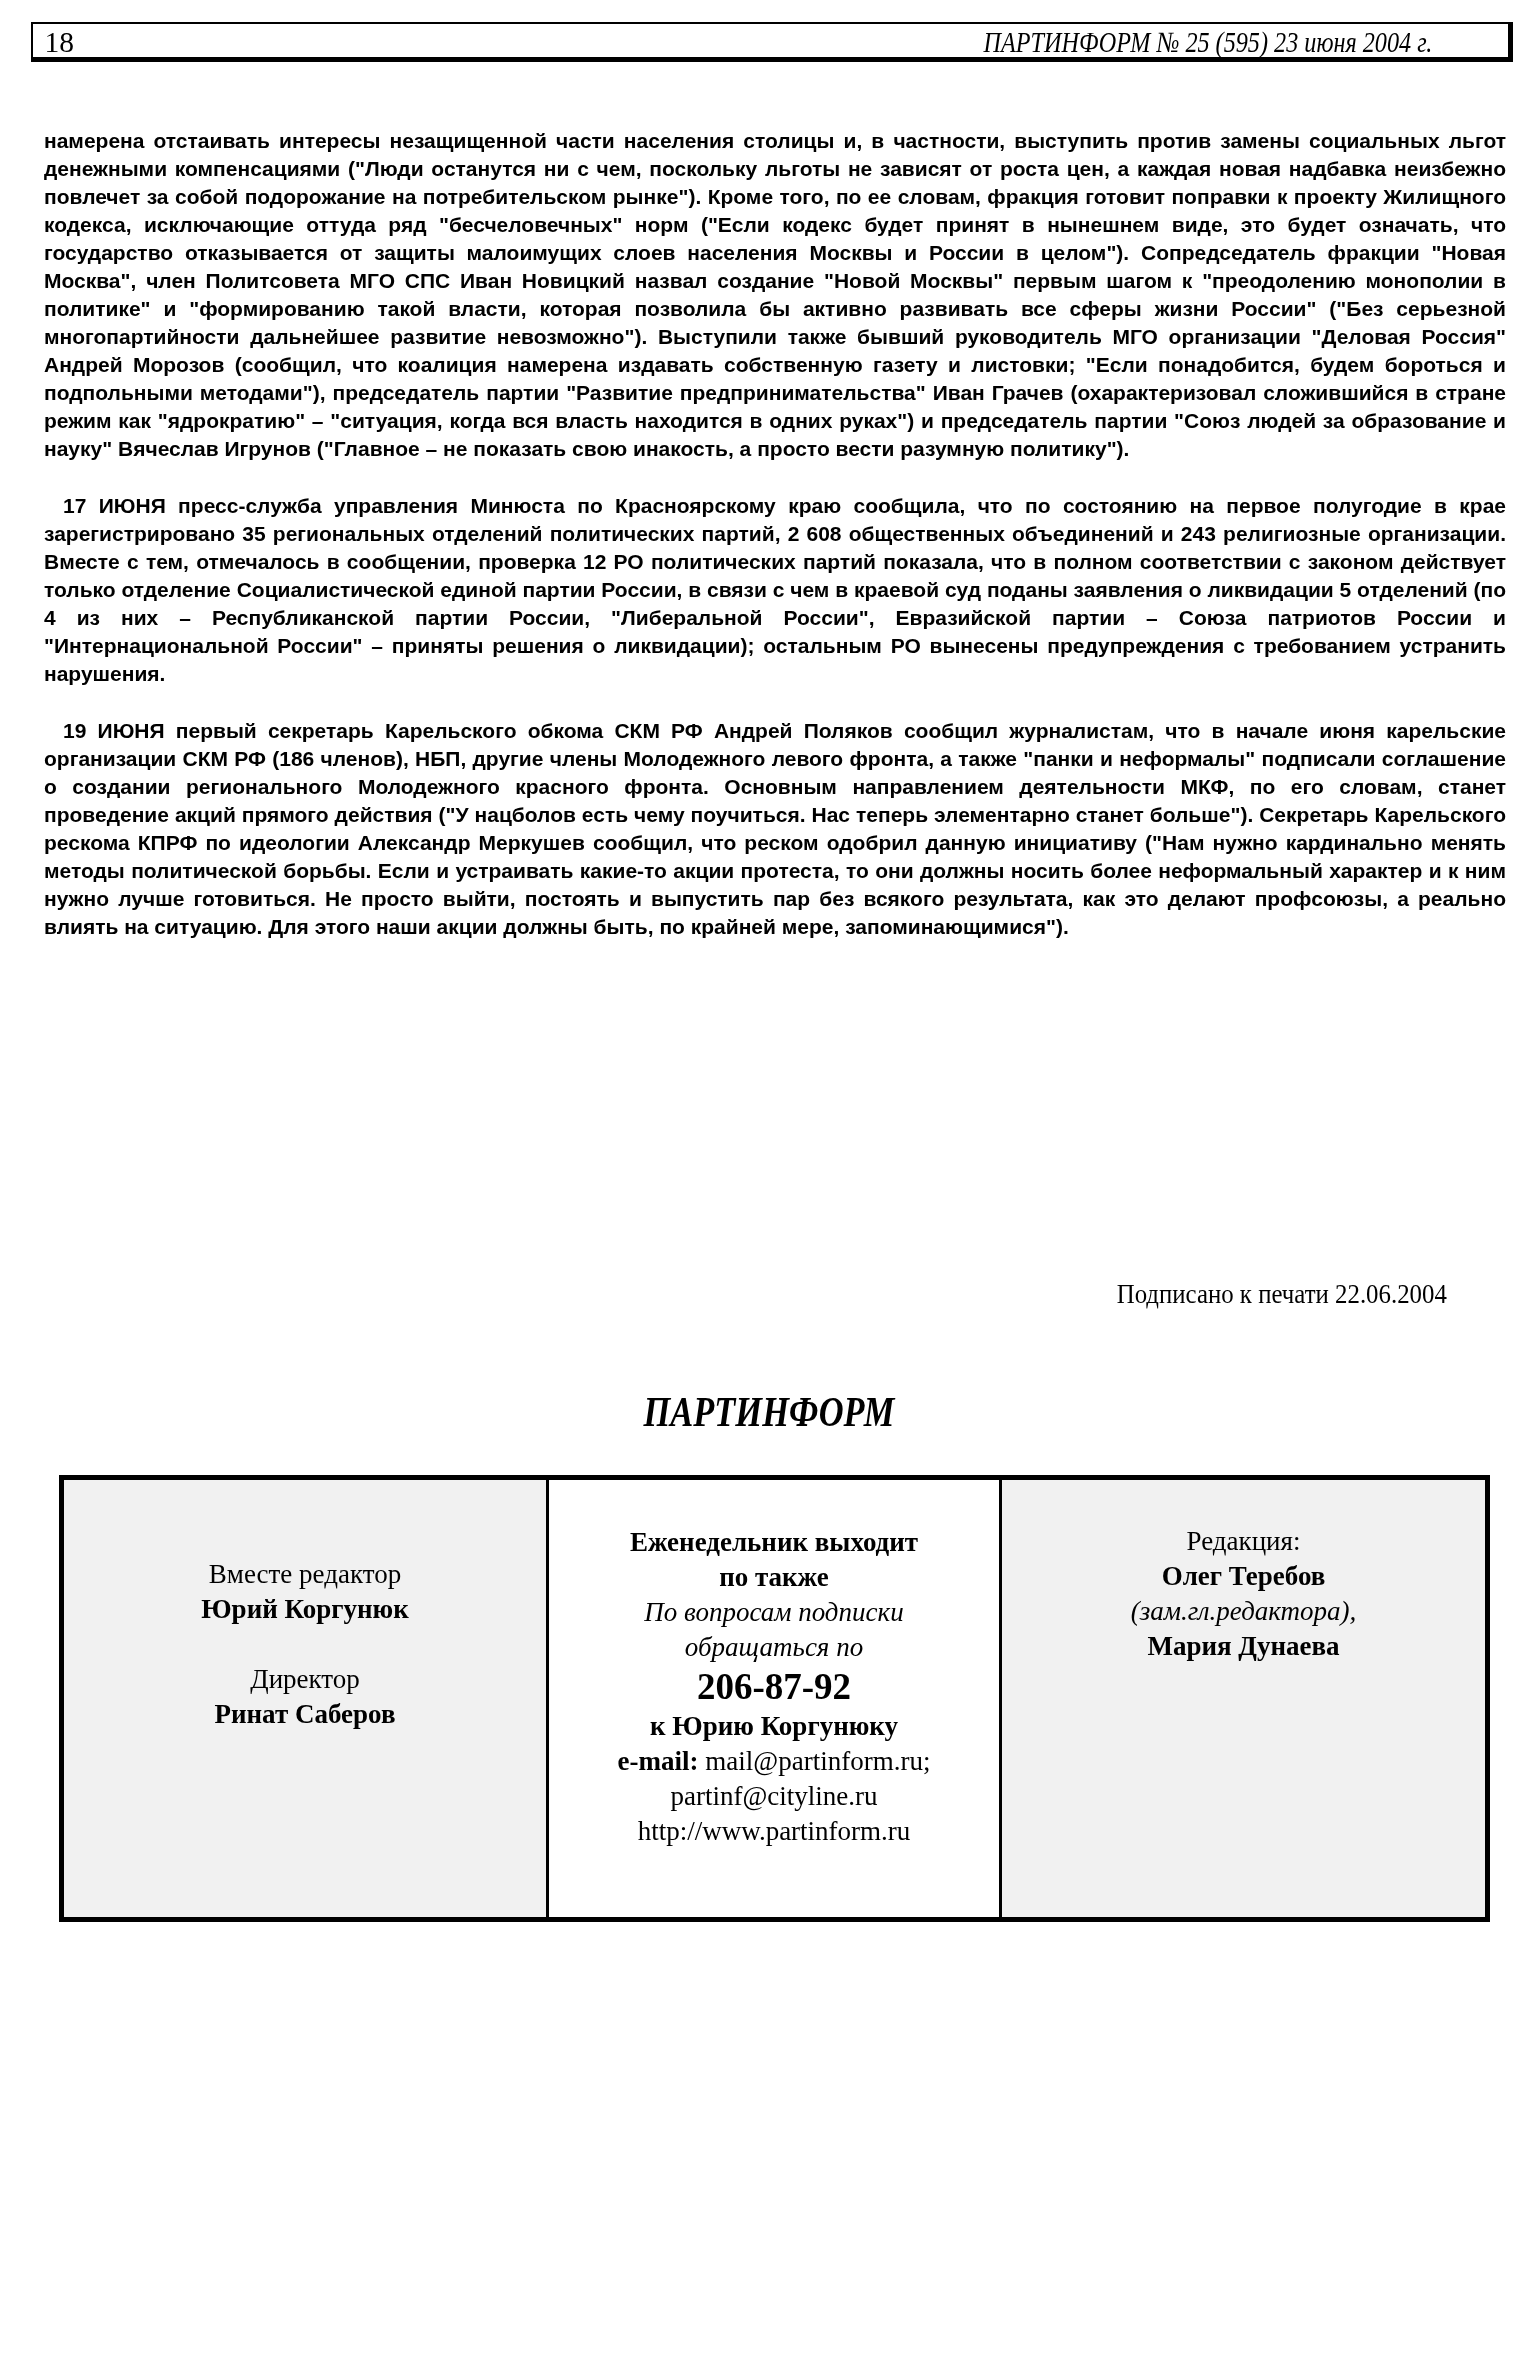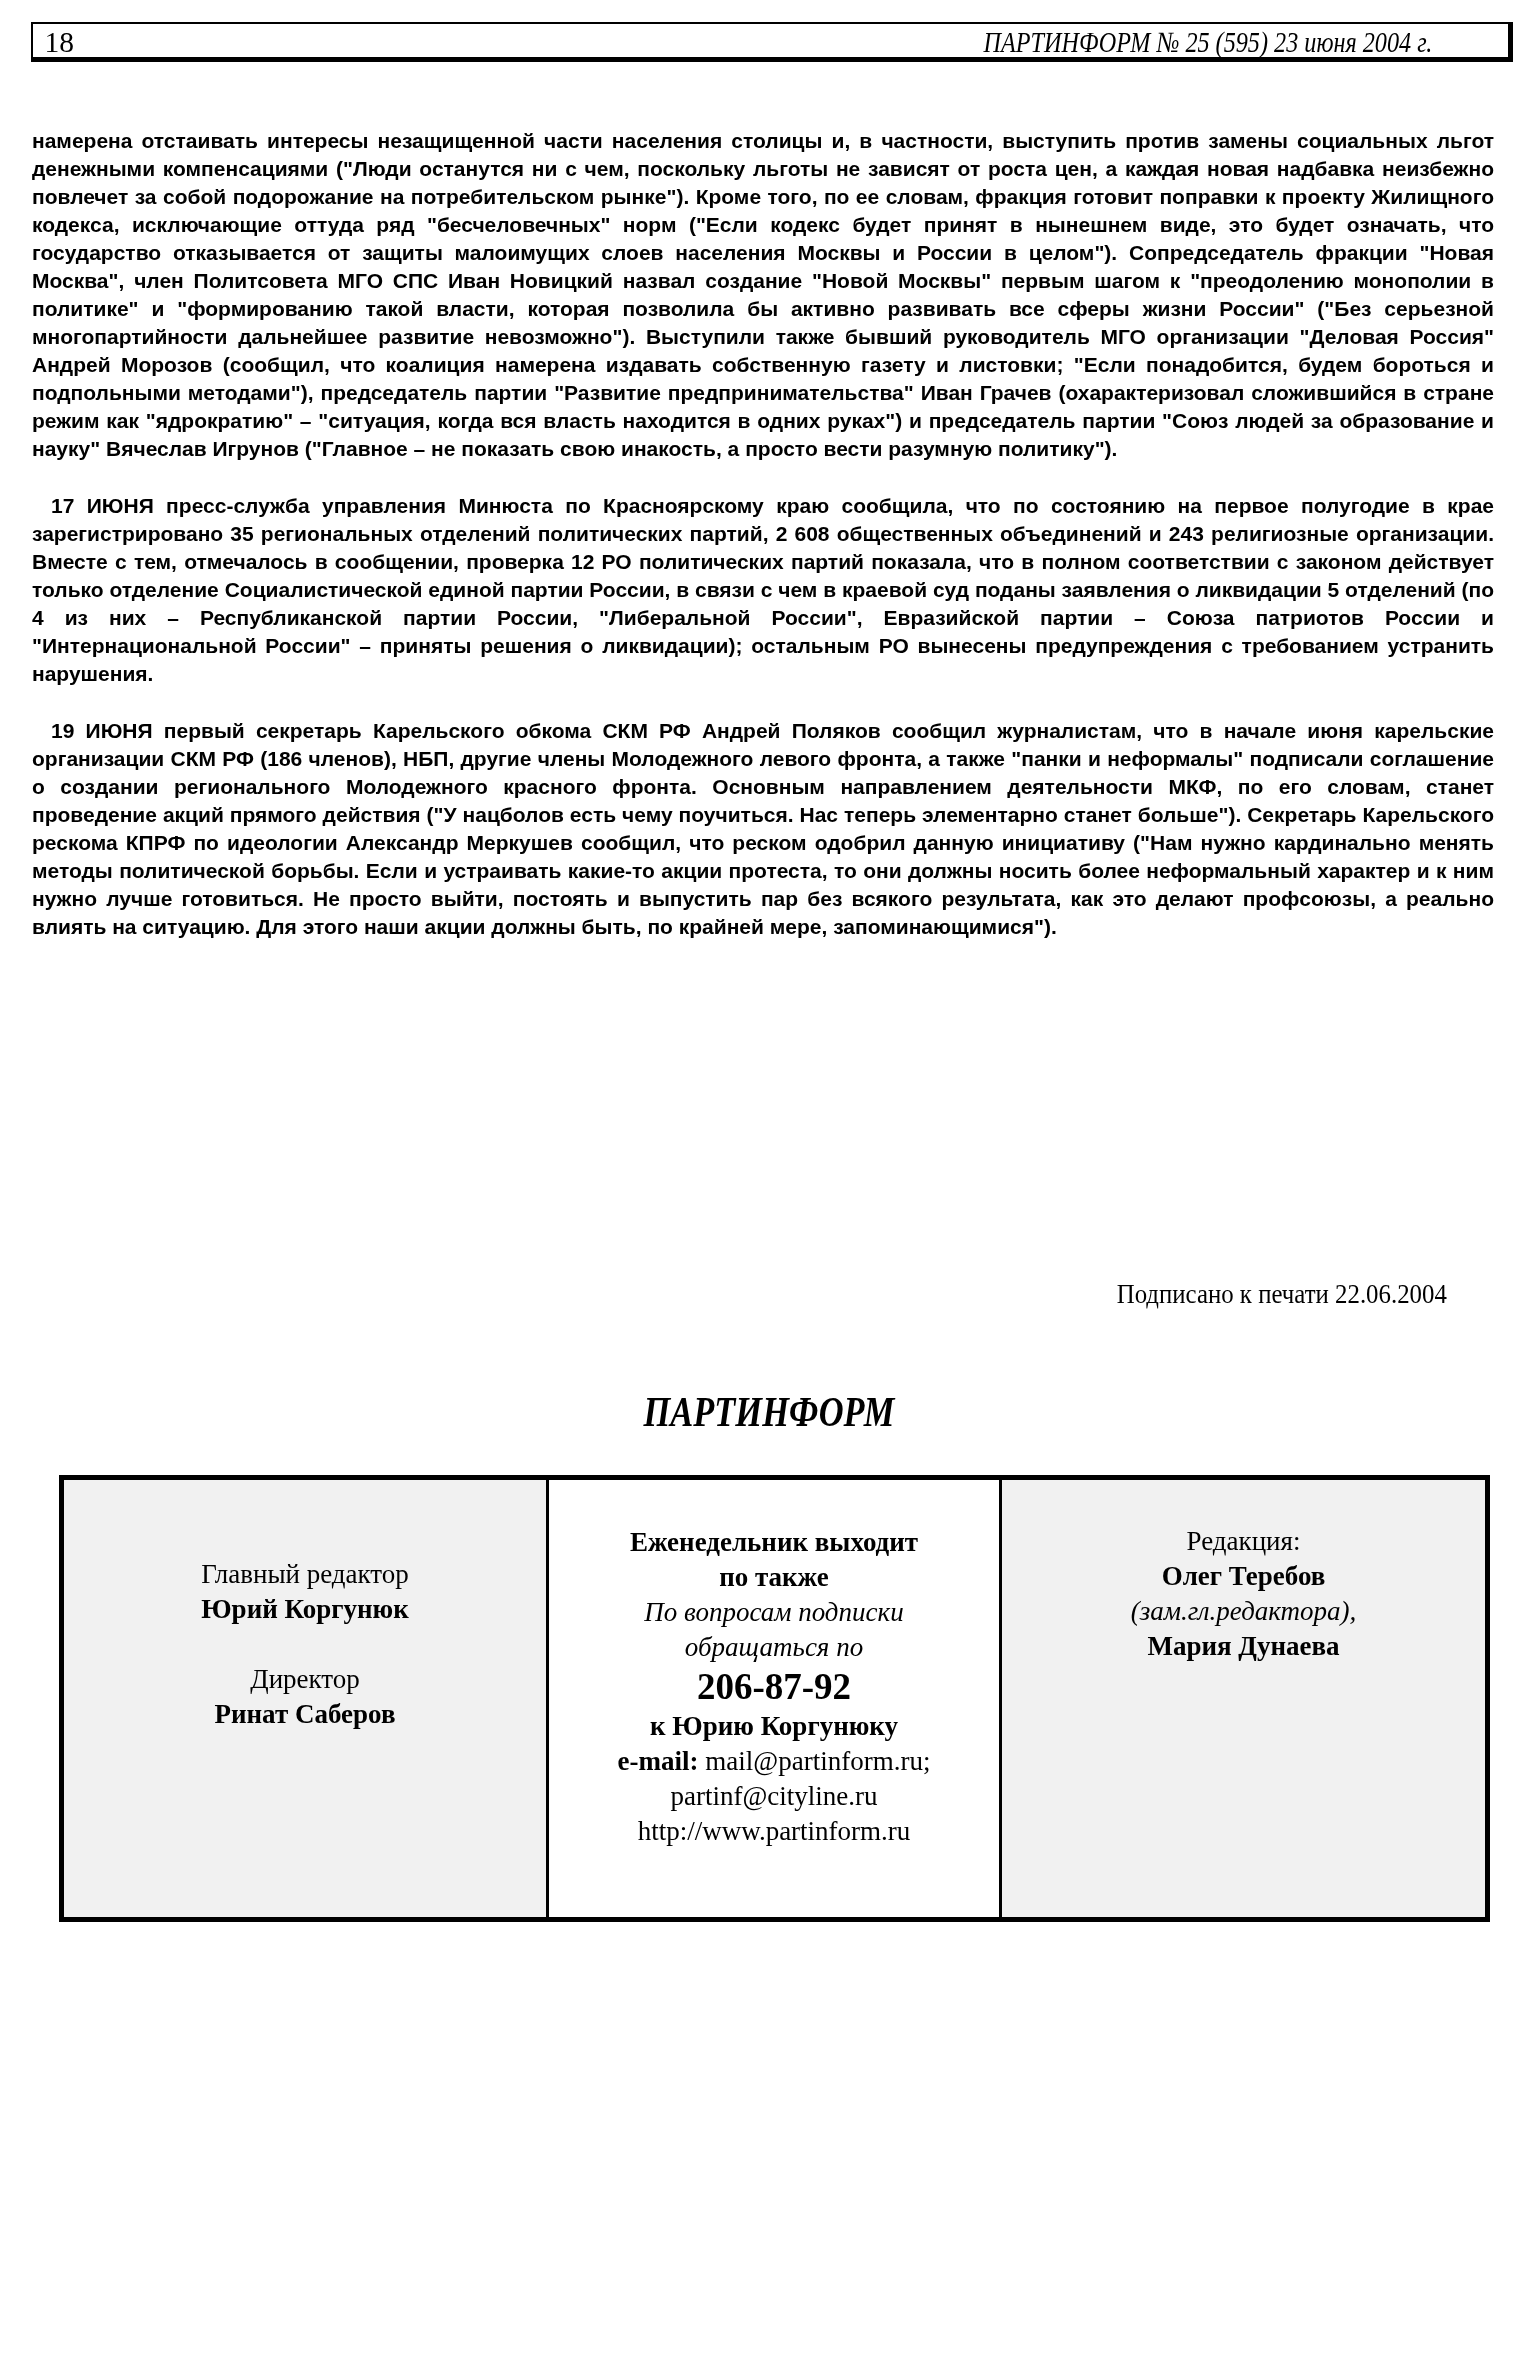--- a/index.html
+++ b/index.html
@@ -16,21 +16,21 @@
     font-family: "Liberation Serif", serif; font-size: 29.5px; line-height: 33px;
   }
   .issue-line {
     position: absolute; right: 76px; top: 1.3px;
     font-family: "Liberation Serif", serif; font-style: italic; font-size: 29.5px; line-height: 33px;
     transform: scaleX(0.82); transform-origin: right center; white-space: nowrap;
   }
 
   
   .article {
-    position: absolute; left: 32px; top: 127px; width: 1462px;
+    position: absolute; left: 44px; top: 127px; width: 1462px;
     font-family: "Liberation Sans", sans-serif; font-weight: bold; font-size: 21px;
     line-height: 28px; text-align: justify;
   }
   .article p { margin: 0 0 29px 0; text-indent: 0; }
   .article p.indent { text-indent: 19px; }
   .date-lead { font-weight: bold; }
 
   
   .signed {
     position: absolute; right: 90px; top: 1278px;
@@ -84,21 +84,21 @@
 </div>
 
 <div class="signed">Подписано к печати 22.06.2004</div>
 
 <div class="masthead-title">
   <span>ПАРТИНФОРМ</span>
 </div>
 
 <div class="imprint">
   <div class="imprint-col col-left">
-    <div>Главный редактор</div>
+    <div>Вместе редактор</div>
     <div class="b">Юрий Коргунюк</div>
     <div class="gap"></div>
     <div>Директор</div>
     <div class="b">Ринат Саберов</div>
   </div>
 
   <div class="imprint-col col-mid">
     <div class="b">Еженедельник выходит</div>
     <div class="b">по также</div>
     <div class="i">По вопросам подписки</div>

